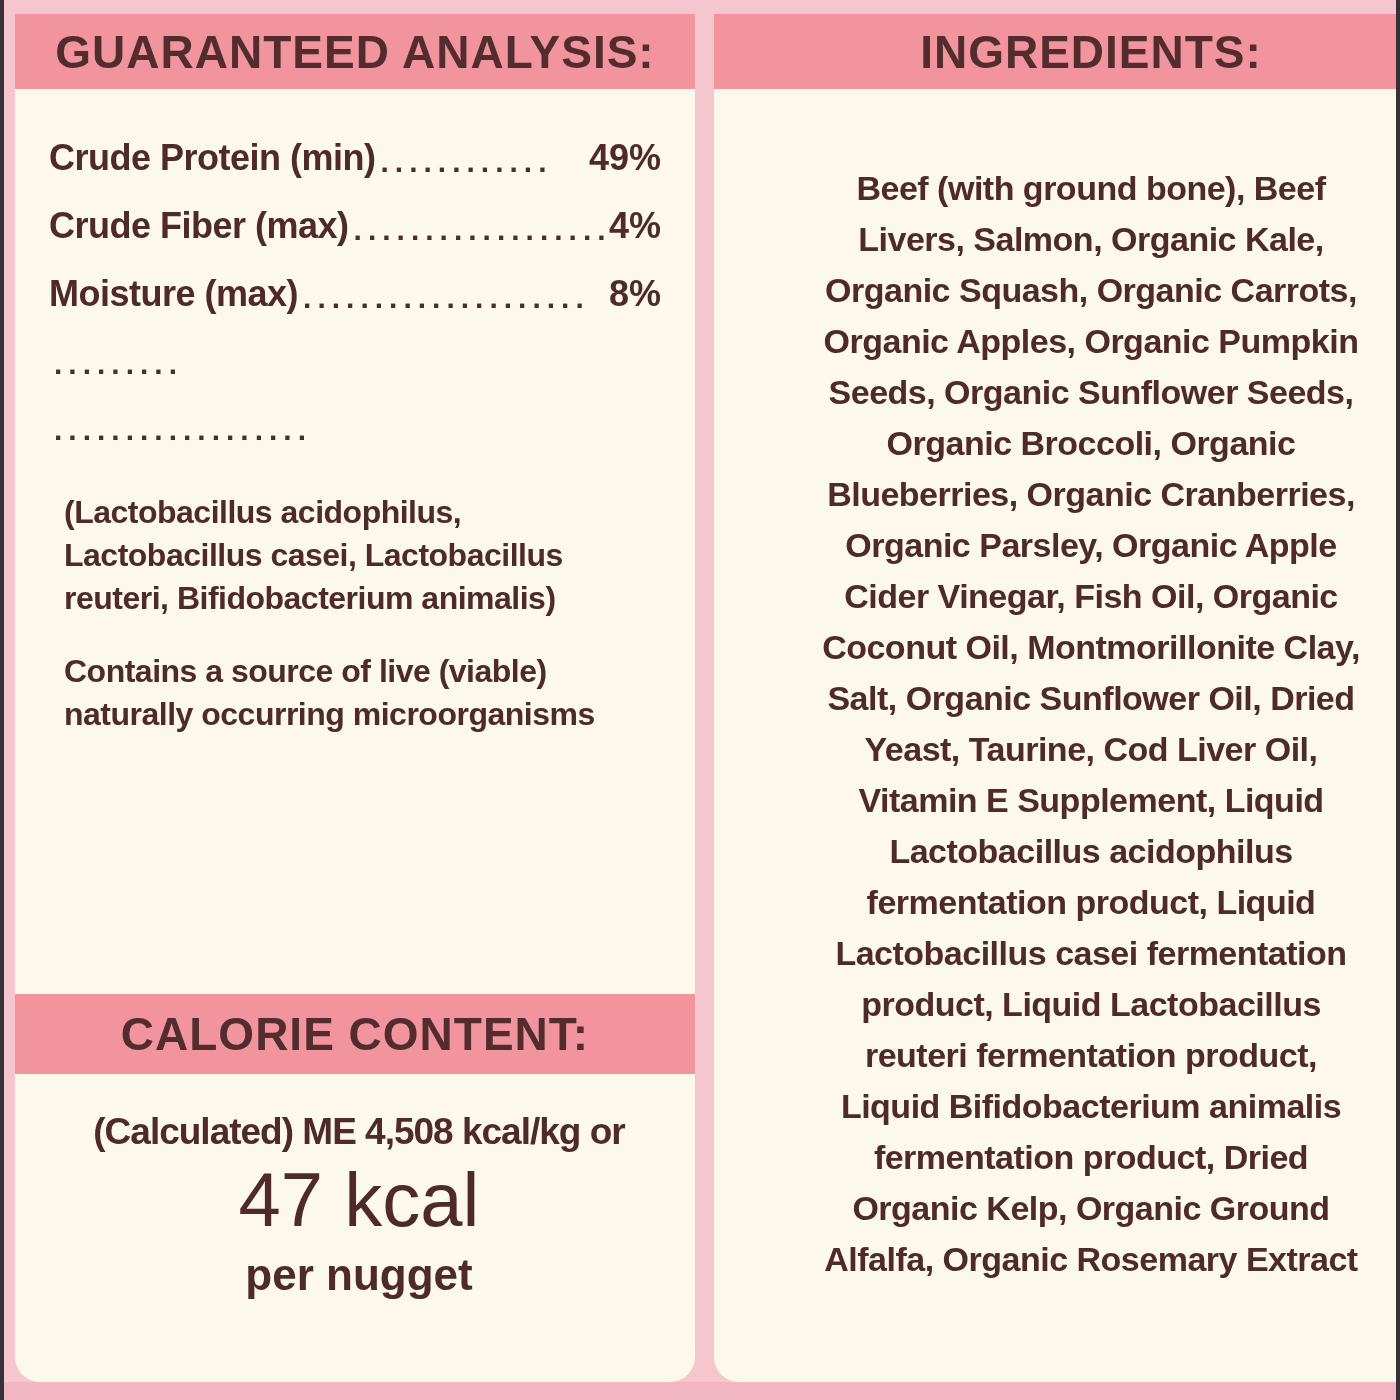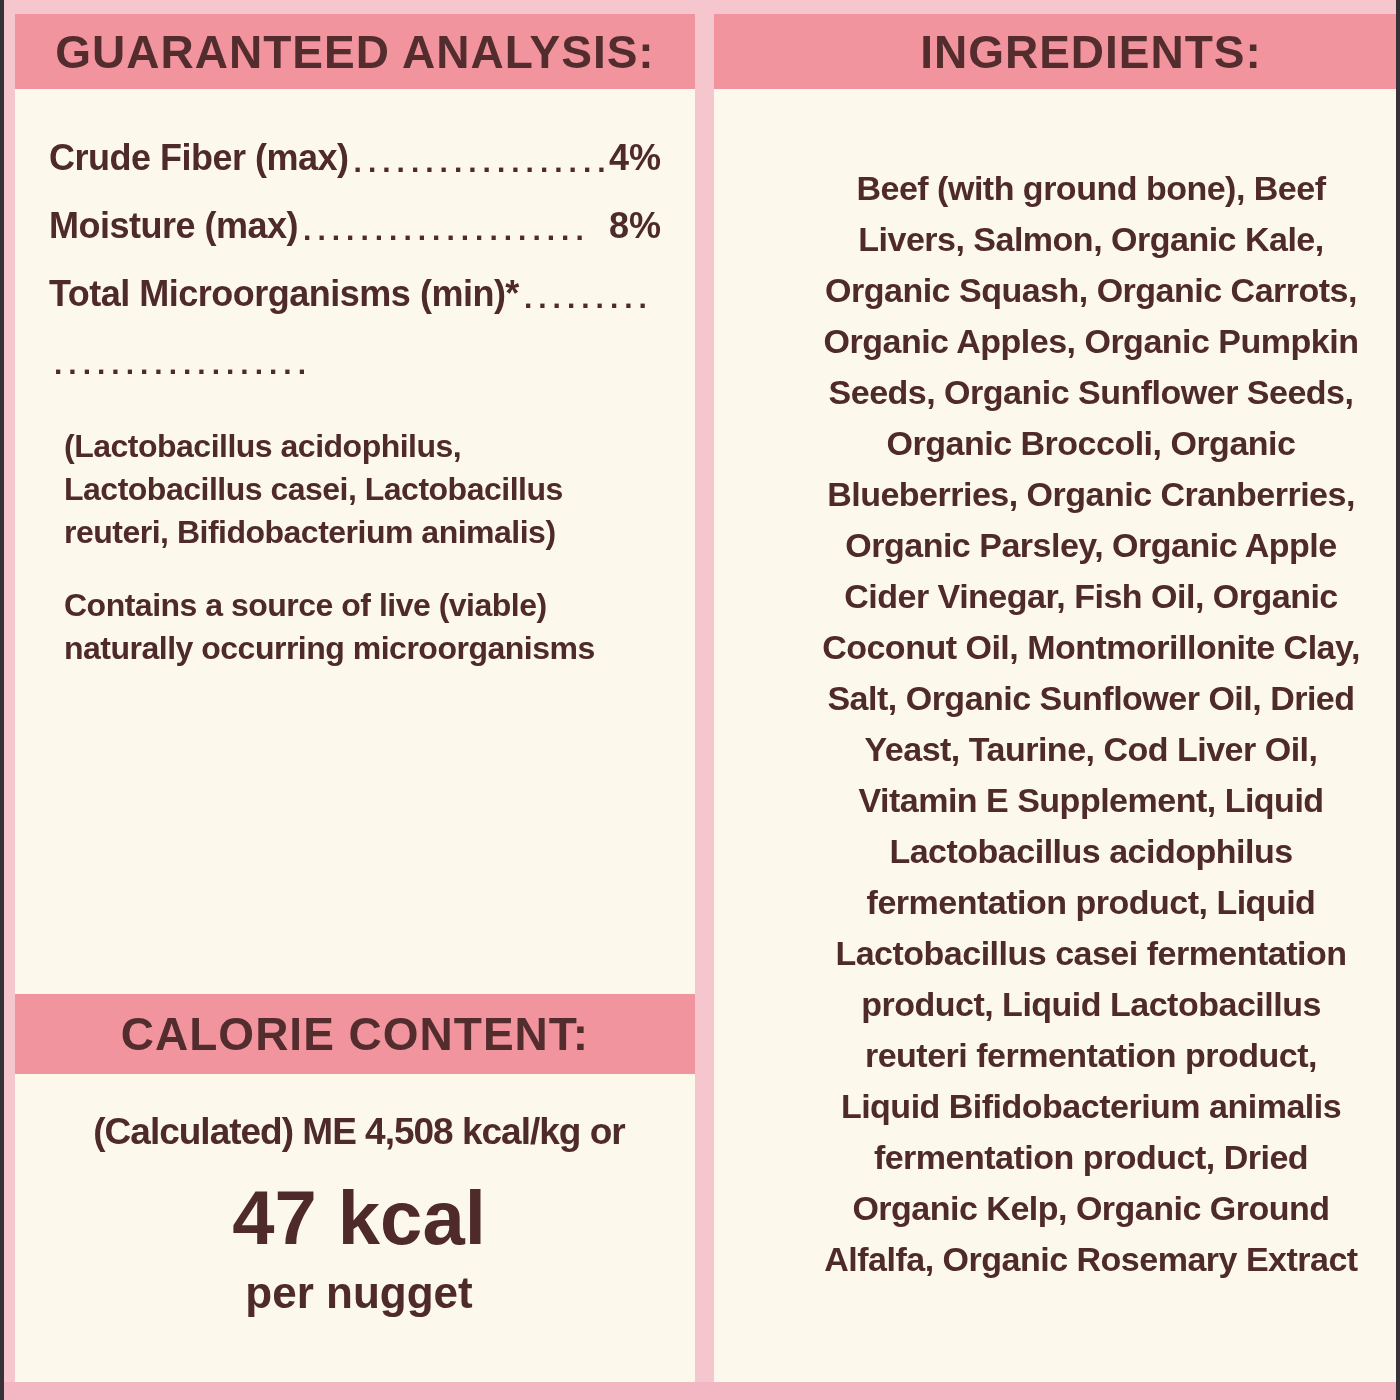--- a/index.html
+++ b/index.html
@@ -7,21 +7,21 @@
     width:1400px;height:1400px;position:relative;overflow:hidden;
     background:#f5c6cd;
     font-family:"Liberation Sans","DejaVu Sans",sans-serif;
     color:#4f2a2b;
   }
   .edge{position:absolute;top:0;bottom:0;width:4px;background:#37313a;z-index:5;}
   .edge.left{left:0;}
   .edge.right{right:0;}
   .bottom-strip{position:absolute;left:0;right:0;top:1382px;height:18px;background:#f2b7c2;}
   .panel{
-    position:absolute;top:14px;height:1368px;background:#fdf8ec;
+    position:absolute;top:14px;height:1368px;background:#fdf8ec;border-radius:25px;
   }
   .panel.left{left:15px;width:680px;}
   .panel.right{left:714px;width:754px;}
   .band{
     height:75px;background:#f2949e;display:flex;align-items:center;justify-content:center;
   }
   .band .title{
     font-size:46px;font-weight:700;letter-spacing:1px;color:#532d2e;white-space:nowrap;
   }
   
@@ -39,21 +39,21 @@
     margin:15px;padding:0 34px;font-size:32px;font-weight:700;letter-spacing:-0.5px;
     line-height:43px;white-space:pre-line;
   }
   .para.p1{margin-top:30px;}
   .para.p2{margin-top:22px;}
   .para.p3{margin-top:30px;}
   
   .calorie-band{position:absolute;left:0;right:0;top:980px;height:80px;}
   .calorie-block{position:absolute;left:8px;right:0;top:1096px;text-align:center;padding:0 14px;}
   .cal-line{font-size:37px;font-weight:700;letter-spacing:-1px;line-height:44px;white-space:nowrap;}
-  .cal-big{font-size:76px;font-weight:700;line-height:92px;margin-top:18px;}
+  .cal-big{font-size:76px;font-weight:400;line-height:92px;margin-top:0;}
   .cal-per{font-size:44px;font-weight:700;line-height:50px;margin-top:4px;}
   
   .ingredients{
     margin-top:74px;padding:0 20px;text-align:center;
     font-size:34px;font-weight:700;letter-spacing:-0.5px;line-height:51px;
     white-space:pre-line;
   }
 </style>
 </head>
 <body>
@@ -62,31 +62,35 @@
 <div class="edge right"></div>
 <div class="bottom-strip"></div>
 
 <div class="panel left">
   <div class="band">
     <span class="title">GUARANTEED ANALYSIS:</span>
   </div>
 
   <div class="rows">
     <div class="arow">
+      <span class="alabel">Crude Protein (min)</span>
+      <span class="adots">............</span>
+      <span class="avalue">49%</span>
+    </div>
+    <div class="arow">
       <span class="alabel">Crude Fiber (max)</span>
       <span class="adots">..................</span>
       <span class="avalue">4%</span>
     </div>
     <div class="arow">
       <span class="alabel">Moisture (max)</span>
       <span class="adots">....................</span>
       <span class="avalue">8%</span>
     </div>
     <div class="arow">
-      <span class="alabel">Total Microorganisms (min)*</span>
       <span class="adots">.........</span>
     </div>
     <div class="arow">
       <span class="adots">..................</span>
     </div>
   </div>
 
   <p class="para p1">(Lactobacillus acidophilus,
 Lactobacillus casei, Lactobacillus
 reuteri, Bifidobacterium animalis)</p>

